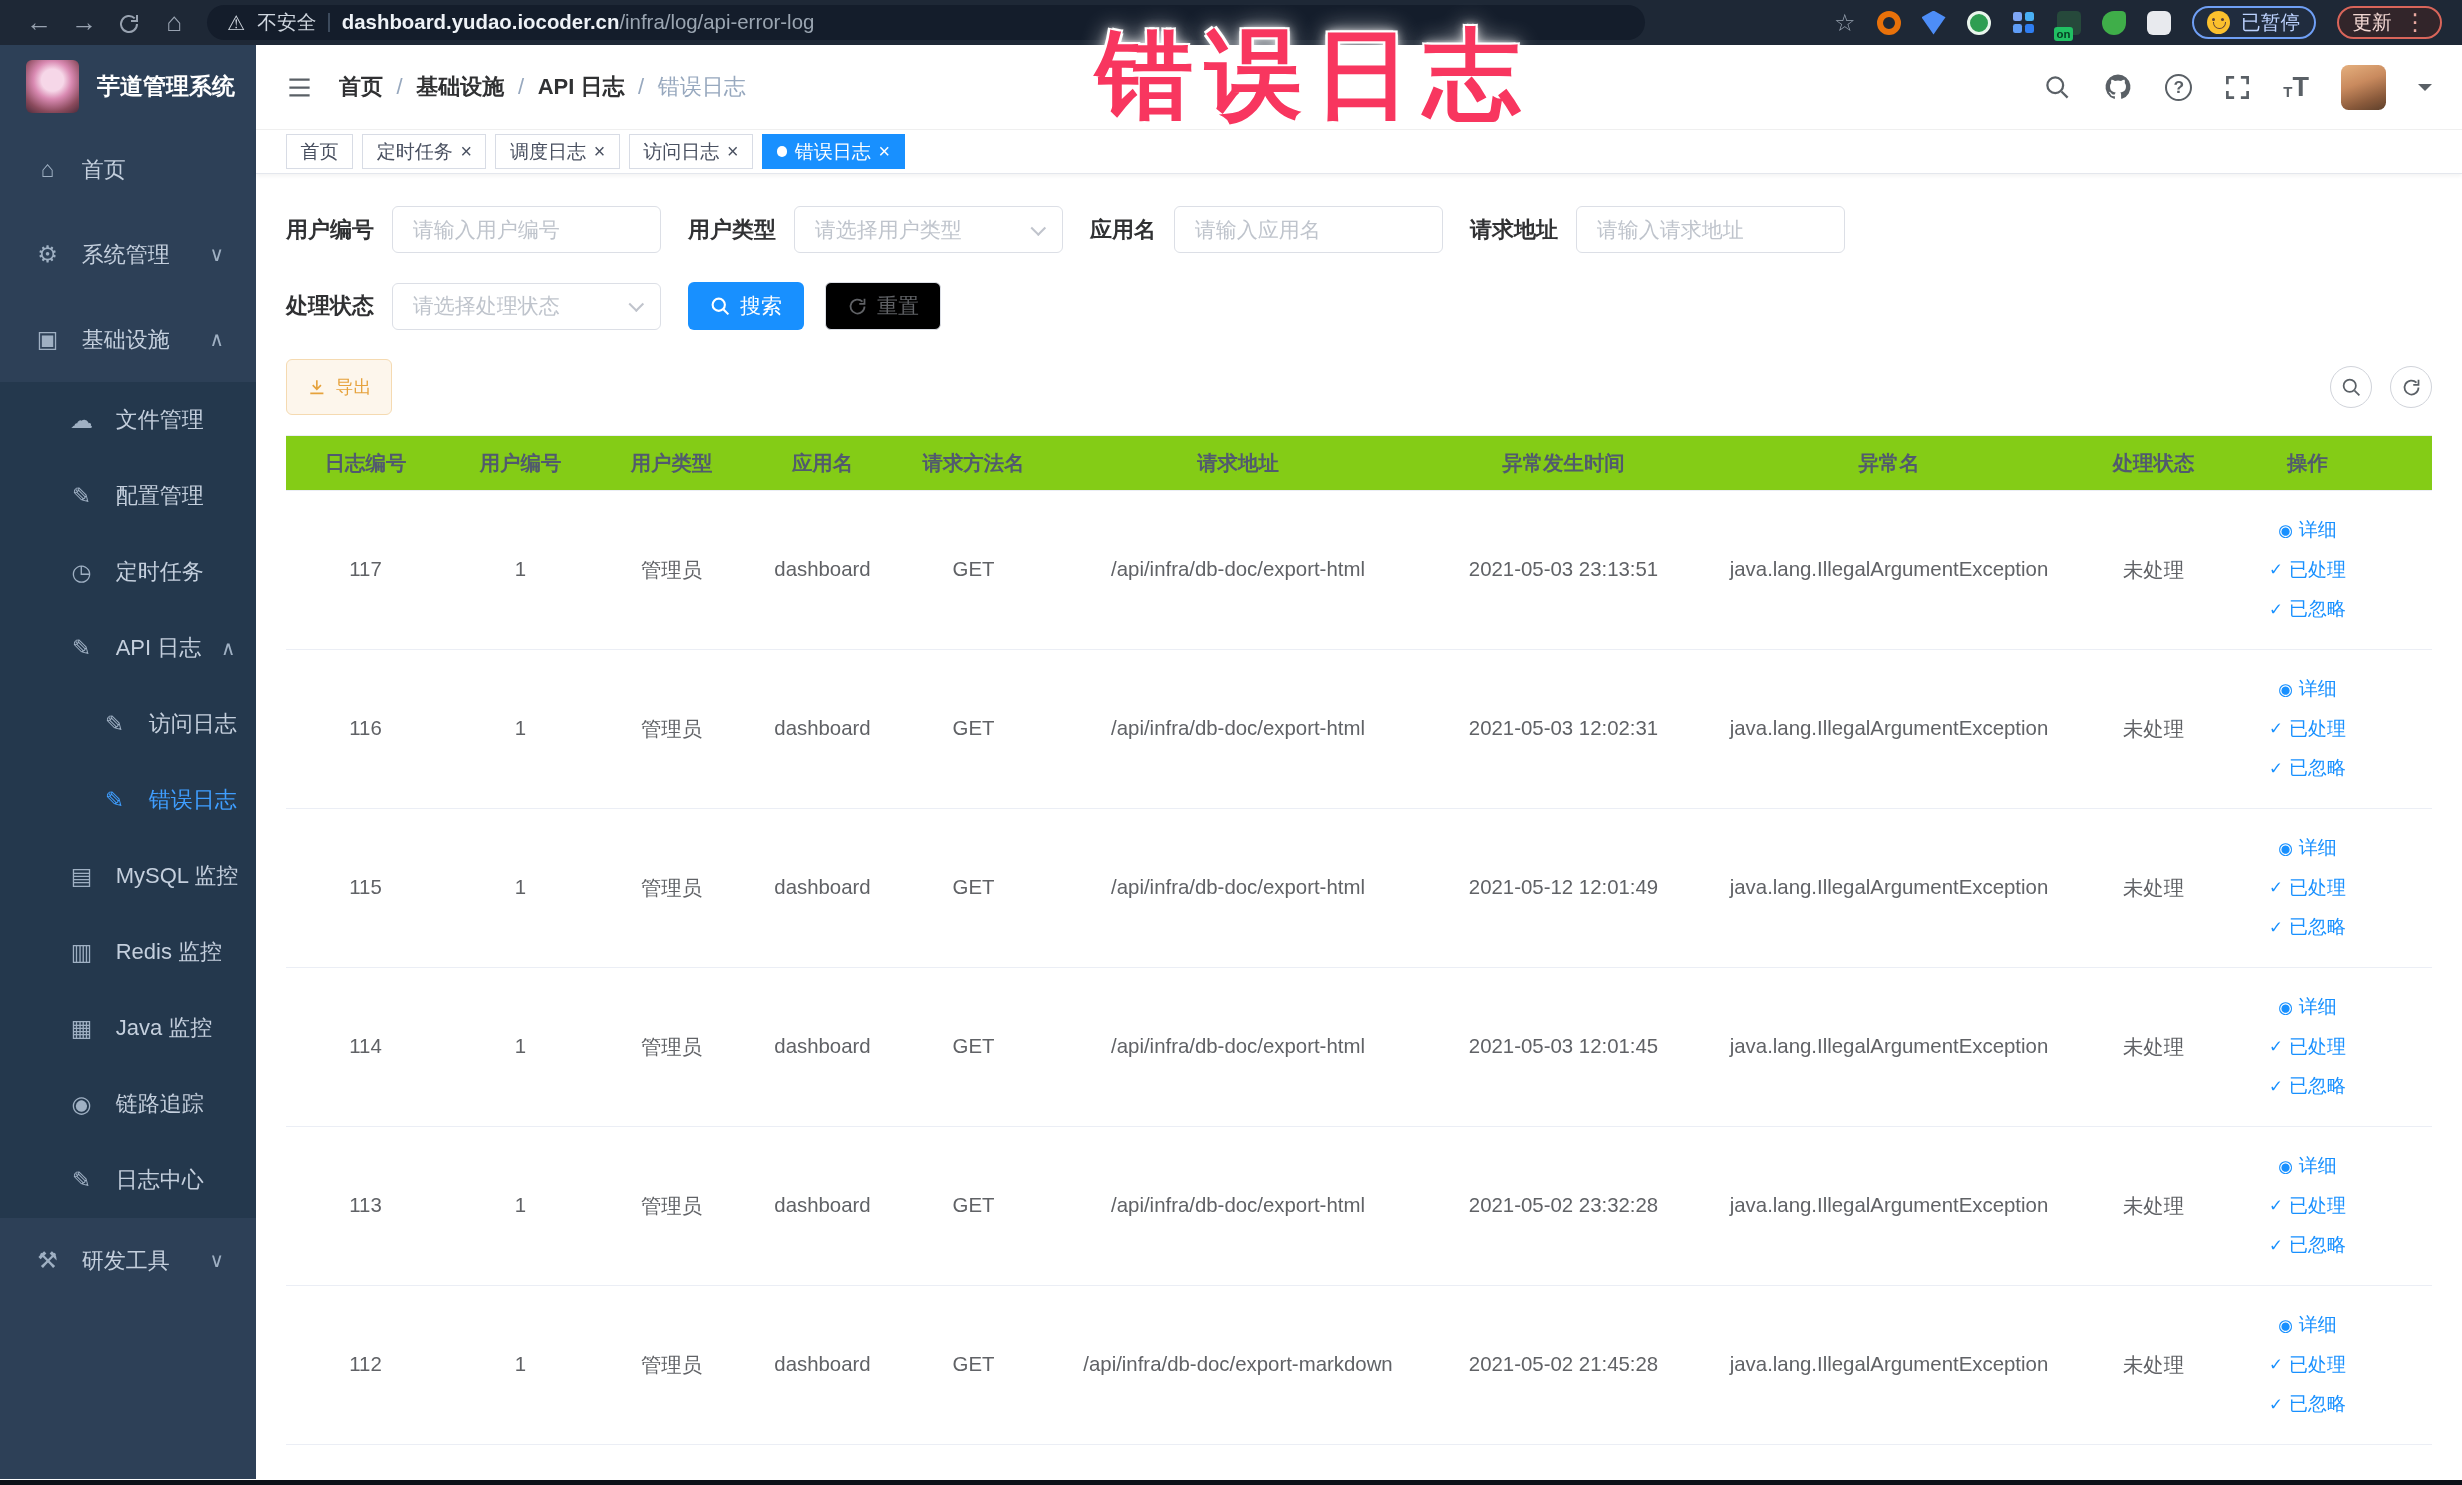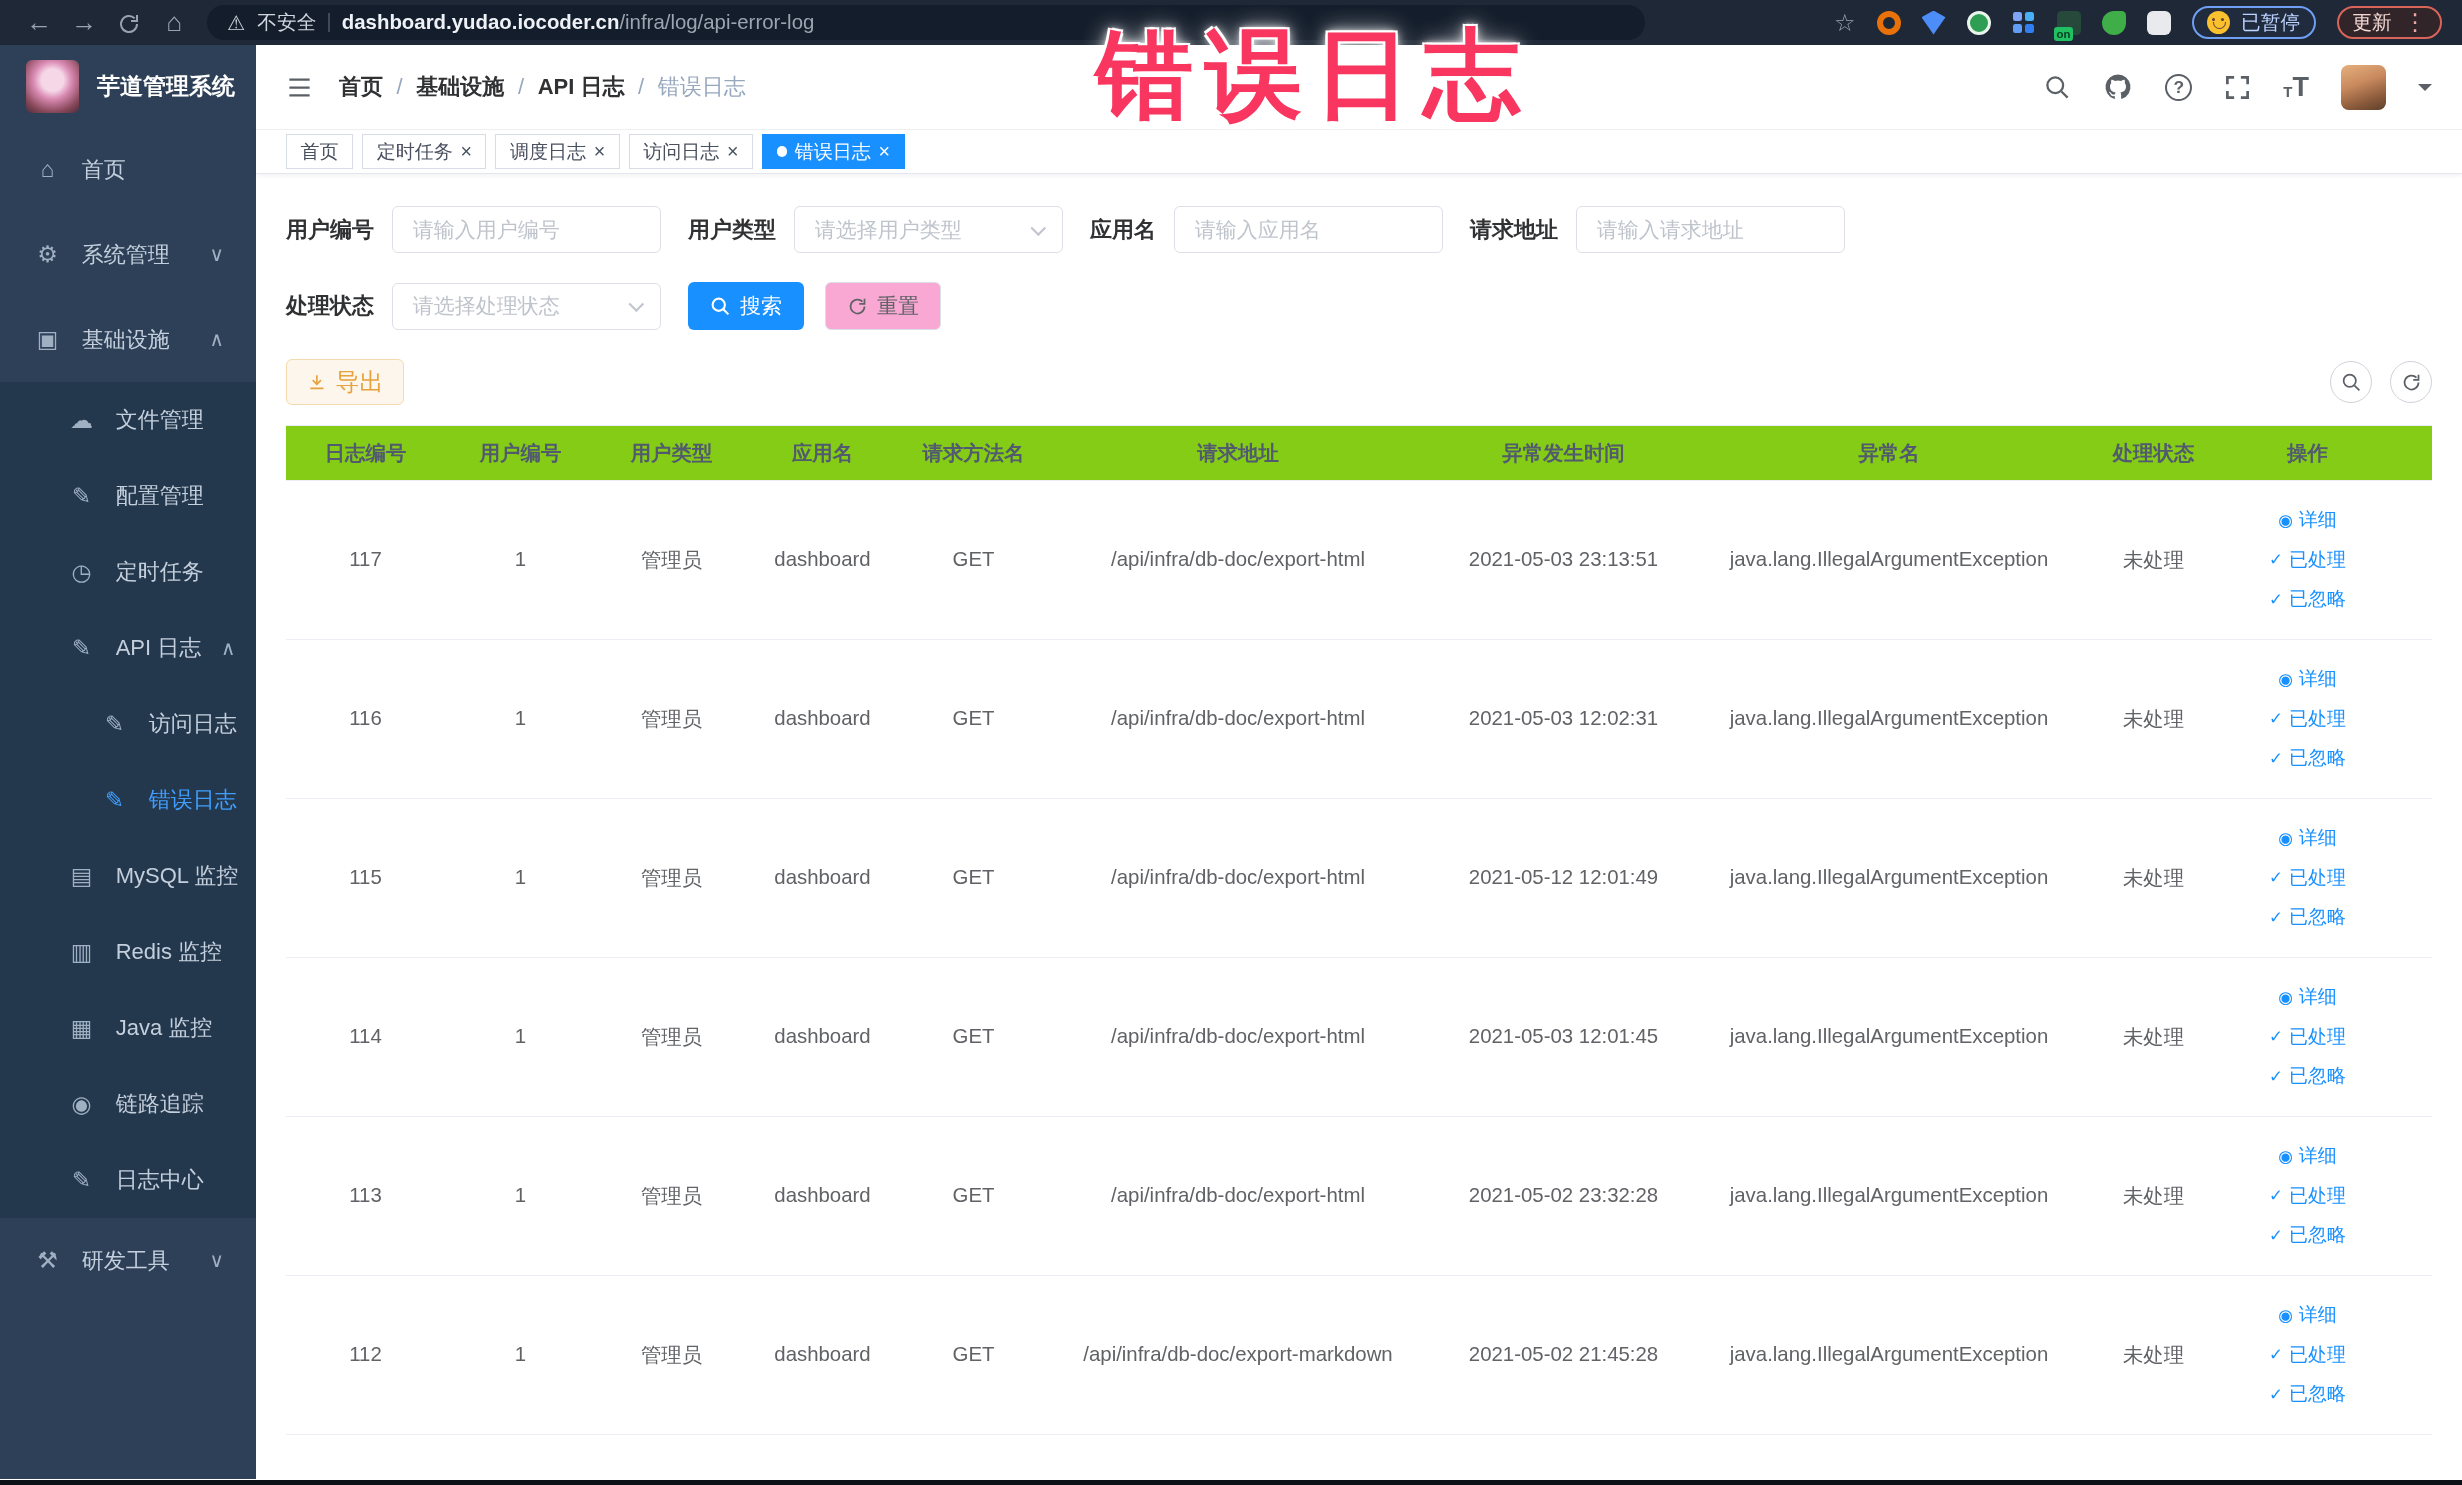--- a/index.html
+++ b/index.html
@@ -93,22 +93,22 @@
   .f-input { width:269px; height:47px; border:1.5px solid #dcdfe6; border-radius:6px; padding:0 19.7px; font-size:21px; color:#606266; background:#fff; outline:none; }
   .f-input::placeholder { color:#bfc4cc; }
   .sel-wrap { position:relative; display:flex; }
   .chev { position:absolute; right:19.7px; top:50%; width:10.6px; height:10.6px; border-right:2.3px solid #c0c4cc; border-bottom:2.3px solid #c0c4cc; transform:translateY(-70%) rotate(45deg); pointer-events:none; }
   .date-range { width:356px; height:47px; border:1.5px solid #dcdfe6; border-radius:6px; display:flex; align-items:center; padding:0 15px; gap:10.6px; background:#fff; cursor:text; }
   .cal-icon { color:#bfc4cc; display:flex; }
   .dr-text { flex:1; text-align:center; font-size:21px; color:#bfc4cc; }
   .dr-sep { color:#bfc4cc; font-size:21px; }
   .btn { height:48px; border-radius:6px; font-size:21px; display:inline-flex; align-items:center; gap:9px; padding:0 21px; cursor:pointer; border:1.5px solid transparent; }
   .btn-primary { background:#1890ff; color:#fff; }
-  .btn-plain { background:#f9a8d4; border-color:#dcdfe6; color:#606266; }
-  .btn-warning { height:46px; font-size:24px; padding:0 19.7px; background:#fdf6ec; border-color:#f5dab1; color:#e6a23c; }
+  .btn-plain { background:#000000; border-color:#dcdfe6; color:#606266; }
+  .btn-warning { height:56px; font-size:18px; padding:0 19.7px; background:#fdf6ec; border-color:#f5dab1; color:#e6a23c; }
 
   .toolbar-row { display:flex; align-items:center; margin-bottom:19.7px; }
   .circle-btns { margin-left:auto; display:flex; gap:18px; }
   .circle-btn { width:42px; height:42px; border-radius:50%; border:1.5px solid #d0d3da; background:#fff; color:#5a6066; display:flex; align-items:center; justify-content:center; cursor:pointer; }
 
   
   .x-table { border-top:1.5px solid #ebeef5; }
   .t-head { display:flex; align-items:center; background:#84cc16; border-bottom:1.5px solid #ebeef5; height:55px; }
   .t-head .cell { font-weight:700; color:#515a6e; }
   .t-row { display:flex; align-items:center; height:159px; border-bottom:1.5px solid #ebeef5; }

